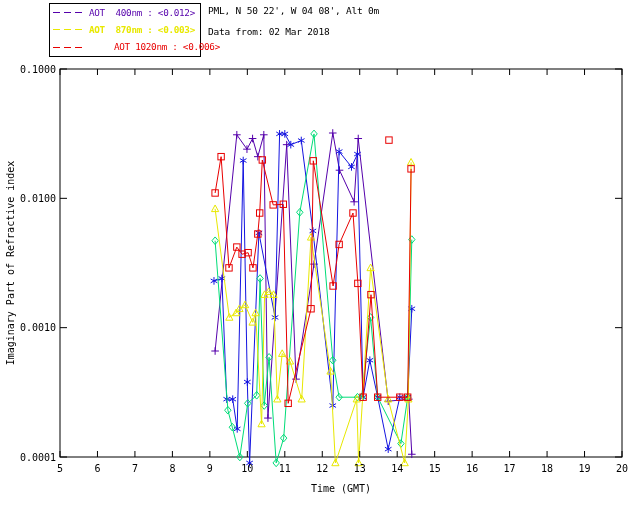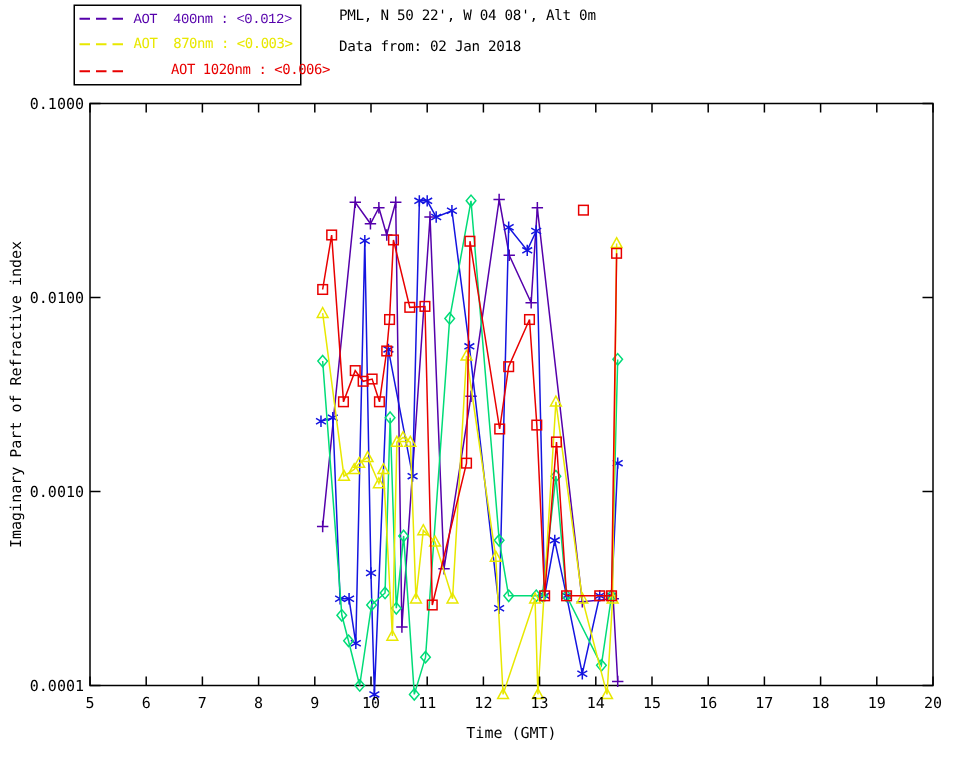--- a/index.html
+++ b/index.html
@@ -3,53 +3,53 @@
 <meta charset="utf-8">
 <style>
   html,body{margin:0;padding:0;background:#888;}
   .screen{position:relative;width:640px;height:512px;background:#ffffff;overflow:hidden;
           font-family:"DejaVu Sans Mono", monospace;color:#000;}
   .legend{position:absolute;left:49px;top:3px;width:152px;height:54px;border:1px solid #000;
           box-sizing:border-box;display:flex;flex-direction:column;justify-content:space-around;}
   .legend-row{display:flex;align-items:center;height:10px;padding-left:2px;}
   .legend-row svg{flex:0 0 auto;}
   .legend-label{font-size:9.3px;white-space:pre;margin-left:3px;letter-spacing:-0.3px;line-height:10px;}
-  .hdr{position:absolute;left:226px;top:5px;font-size:9.5px;letter-spacing:-0.2px;}
+  .hdr{position:absolute;left:208px;top:5px;font-size:9.5px;letter-spacing:-0.2px;}
   .hdr div{margin-bottom:10px;white-space:pre;}
   svg text{font-family:"DejaVu Sans Mono", monospace;fill:#000;}
 </style>
 </head>
 <body>
 
 <div class="screen">
 
   <div class="legend" id="legend">
       <div class="legend-row">
         <svg width="34" height="5">
           <line x1="1" y1="2.5" x2="33" y2="2.5" stroke="#5500AB" stroke-width="1.2" stroke-dasharray="7,4"></line>
         </svg>
-        <span class="legend-label" style="color: rgb(85, 0, 171); font-family: Liberation Mono, monospace;">AOT  400nm : &lt;0.012&gt;</span>
+        <span class="legend-label" style="color: rgb(85, 0, 171);">AOT  400nm : &lt;0.012&gt;</span>
       </div>
       <div class="legend-row">
         <svg width="34" height="5">
           <line x1="1" y1="2.5" x2="33" y2="2.5" stroke="#E8E800" stroke-width="1.2" stroke-dasharray="7,4"></line>
         </svg>
-        <span class="legend-label" style="color: rgb(232, 232, 0);">AOT  870nm : &lt;0.003&gt;</span>
+        <span class="legend-label" style="color: rgb(232, 232, 0); font-weight: bold;">AOT  870nm : &lt;0.003&gt;</span>
       </div>
       <div class="legend-row">
         <svg width="34" height="5">
           <line x1="1" y1="2.5" x2="33" y2="2.5" stroke="#E80000" stroke-width="1.2" stroke-dasharray="7,4"></line>
         </svg>
         <span class="legend-label" style="color: rgb(232, 0, 0); margin-left: 28px;">AOT 1020nm : &lt;0.006&gt;</span>
       </div>
     </div>
 
   <div class="hdr">
     <div>PML, N 50 22', W 04 08', Alt 0m</div>
-    <div>Data from: 02 Jan 2018</div>
+    <div>Data from: 02 Mar 2018</div>
   </div>
 
   <svg id="plot" width="640" height="512">
     <g id="frame-group">
         <rect x="60" y="69" width="562" height="388" fill="none" stroke="#000" stroke-width="1"></rect>
       </g>
     <g id="series-group">
         <g>
           <path d="M215.1,351.0L236.8,134.8L247.0,149.2L252.6,138.5L257.8,156.7L263.8,134.8L267.9,418.1L286.7,144.7L296.0,379.1L314.0,264.1L332.8,133.0L339.5,170.2L354.1,201.8L358.2,138.5L388.2,401.2L408.8,399.2L411.8,454.3" fill="none" stroke="#5500AB" stroke-width="1"></path>
           <path d="M211.312,351.00565100325167H218.91200000000003M215.11200000000002,347.20565100325166V354.8056510032517" stroke="#5500AB" stroke-width="1" fill="none"></path>

